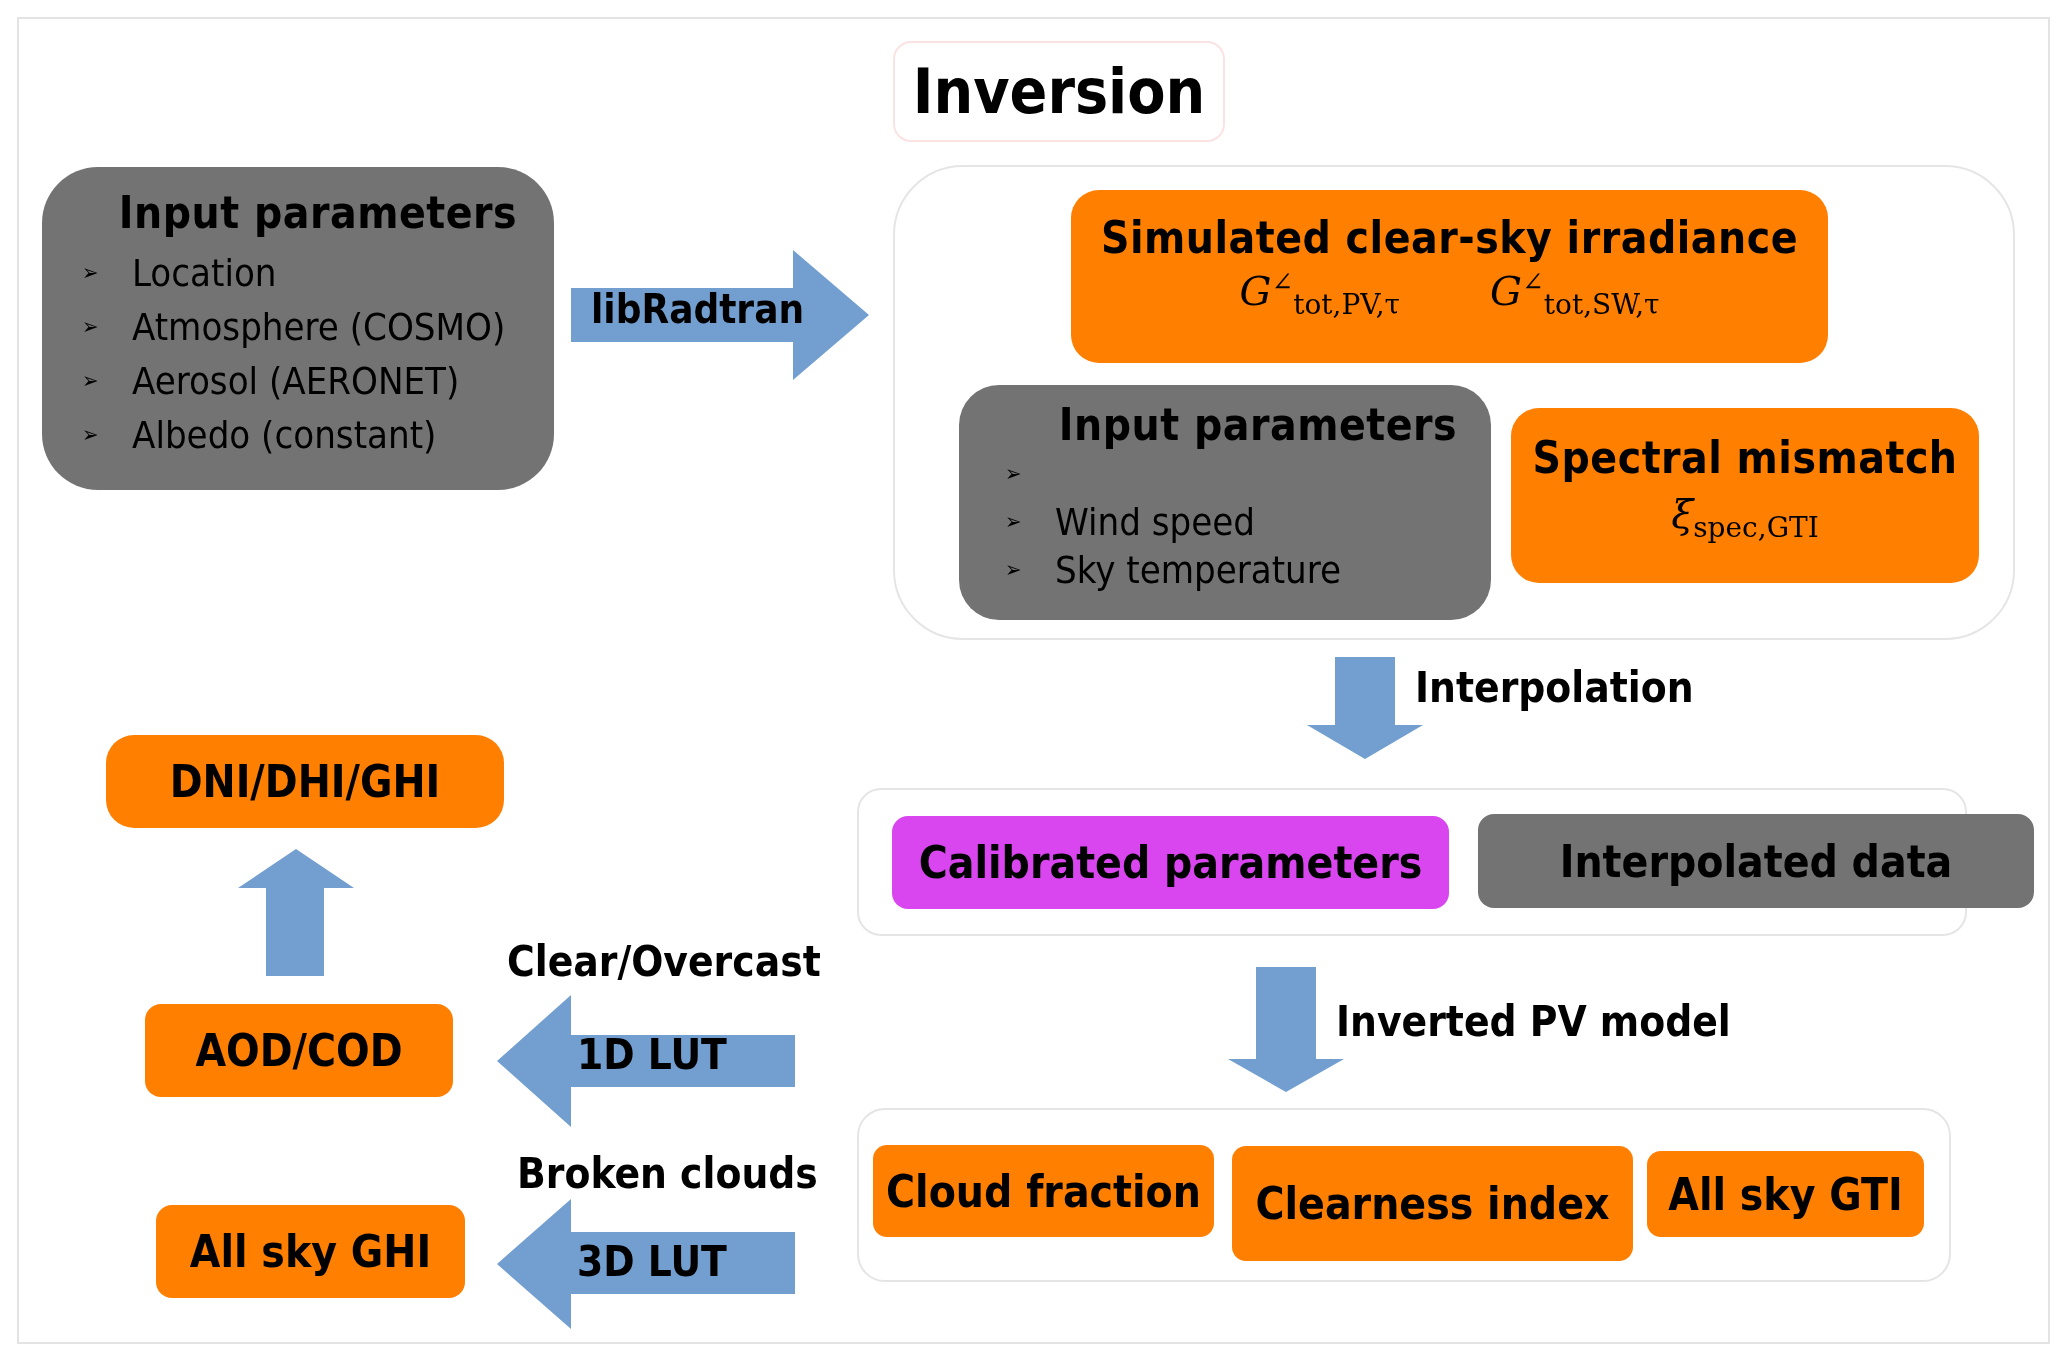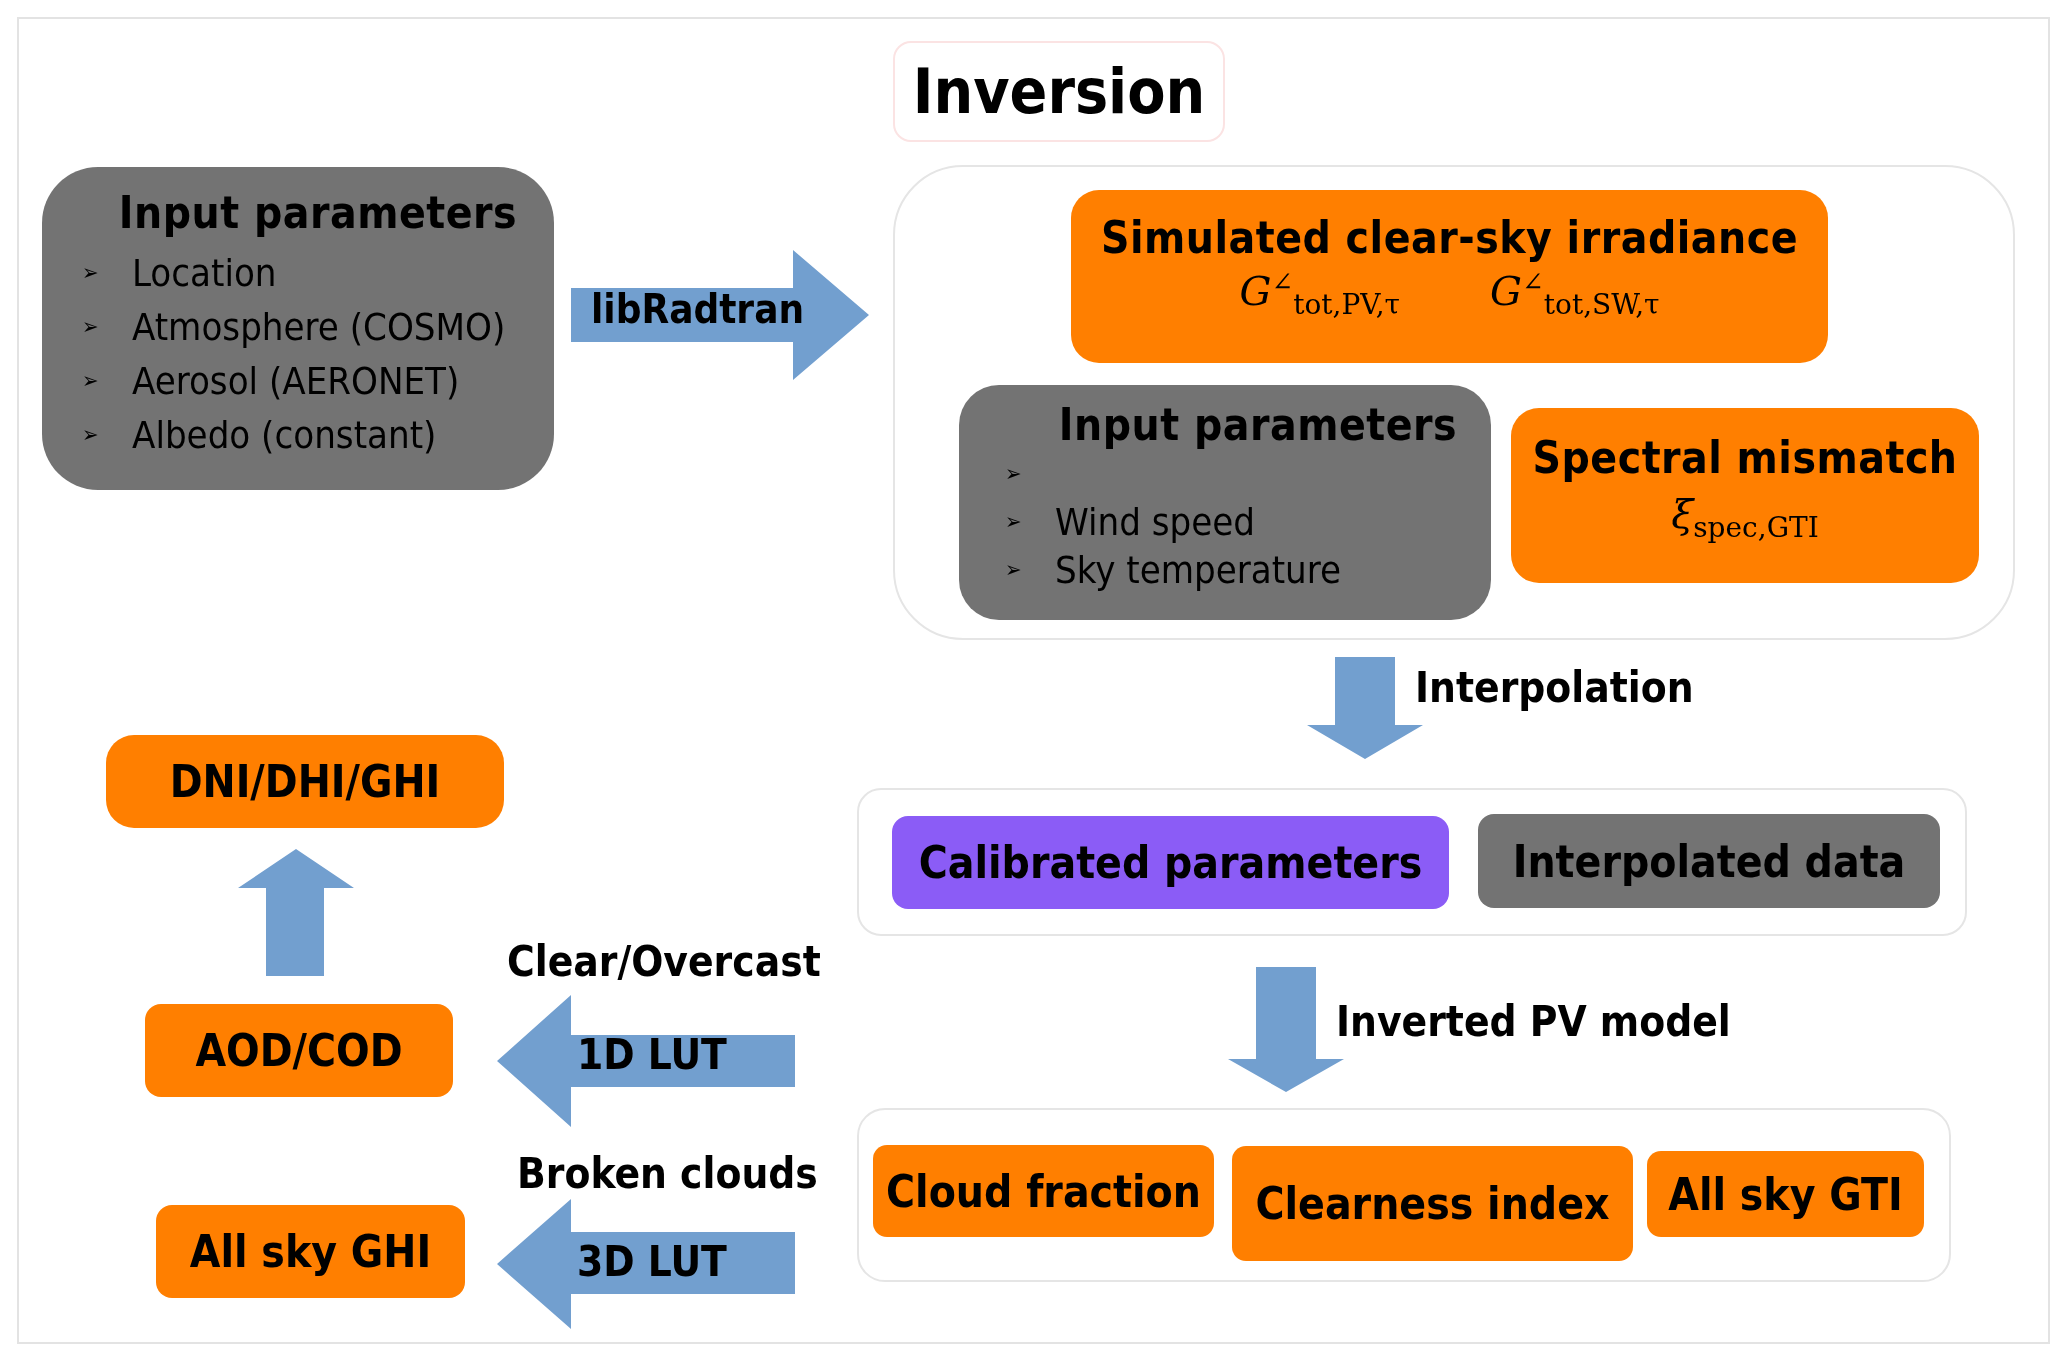--- a/index.html
+++ b/index.html
@@ -1,21 +1,21 @@
 <!DOCTYPE html>
 <html><head>
 <meta charset="utf-8">
 <style>
   html,body{margin:0;padding:0;background:#fff;}
   #canvas{position:relative;width:2067px;height:1361px;background:#fff;overflow:hidden;font-family:"DejaVu Sans Condensed","DejaVu Sans",sans-serif;color:#000;}
   .frame{position:absolute;left:17px;top:17px;width:2033px;height:1327px;border:2px solid #e3e3e3;box-sizing:border-box;}
   .box{position:absolute;box-sizing:border-box;}
   .green{background:#737373;}
   .orange{background:#ff7f00;}
-  .red{background:#8b5cf6;}
+  .red{background:#d946ef;}
   .outline{border:2px solid #e5e5e5;border-radius:40px;background:#fff;}
   .title{font-weight:bold;font-size:44px;text-align:center;letter-spacing:0.5px;}
   .label{font-weight:bold;font-size:44px;display:flex;align-items:center;justify-content:center;white-space:nowrap;}
   ul.blist{list-style:none;margin:0;padding:0;}
   ul.blist li{font-size:38px;line-height:54px;display:flex;align-items:center;}
   ul.blist li .bul{font-size:22px;width:50px;display:inline-block;}
   .math{font-family:"DejaVu Serif",serif;font-size:40px;}
   .math sub{font-size:28px;}
   .math sup{font-size:26px;}
   .tag{position:absolute;font-weight:bold;font-size:42px;white-space:nowrap;}
@@ -92,21 +92,21 @@
     </div>
   </div>
 
   <svg class="arr" style="left:1305px;top:657px;" width="120" height="102">
     <polygon points="30,0 90,0 90,68 118,68 60,102 2,68 30,68" fill="#729fcf"></polygon>
   </svg>
   <div class="tag" style="left:1415px;top:663px;">Interpolation</div>
 
   <div class="box outline" style="left:857px;top:788px;width:1110px;height:148px;border-radius:24px;"></div>
   <div class="box red label" style="left:892px;top:816px;width:557px;height:93px;border-radius:16px;">Calibrated parameters</div>
-  <div class="box green label" style="left:1478px;top:814px;width:462px;height:94px;border-radius:16px;">Interpolated data</div>
+  <div class="box green label" style="left:1478px;top:814px;width:556px;height:94px;border-radius:16px;">Interpolated data</div>
 
   <svg class="arr" style="left:1226px;top:967px;" width="120" height="125">
     <polygon points="30,0 90,0 90,92 118,92 60,125 2,92 30,92" fill="#729fcf"></polygon>
   </svg>
   <div class="tag" style="left:1336px;top:997px;">Inverted PV model</div>
 
   <div class="box outline" style="left:857px;top:1108px;width:1094px;height:174px;border-radius:28px;"></div>
   <div class="box orange label" style="left:873px;top:1145px;width:341px;height:92px;border-radius:14px;">Cloud fraction</div>
   <div class="box orange label" style="left:1232px;top:1146px;width:401px;height:115px;border-radius:14px;">Clearness index</div>
   <div class="box orange label" style="left:1647px;top:1151px;width:277px;height:86px;border-radius:14px;">All sky GTI</div>

